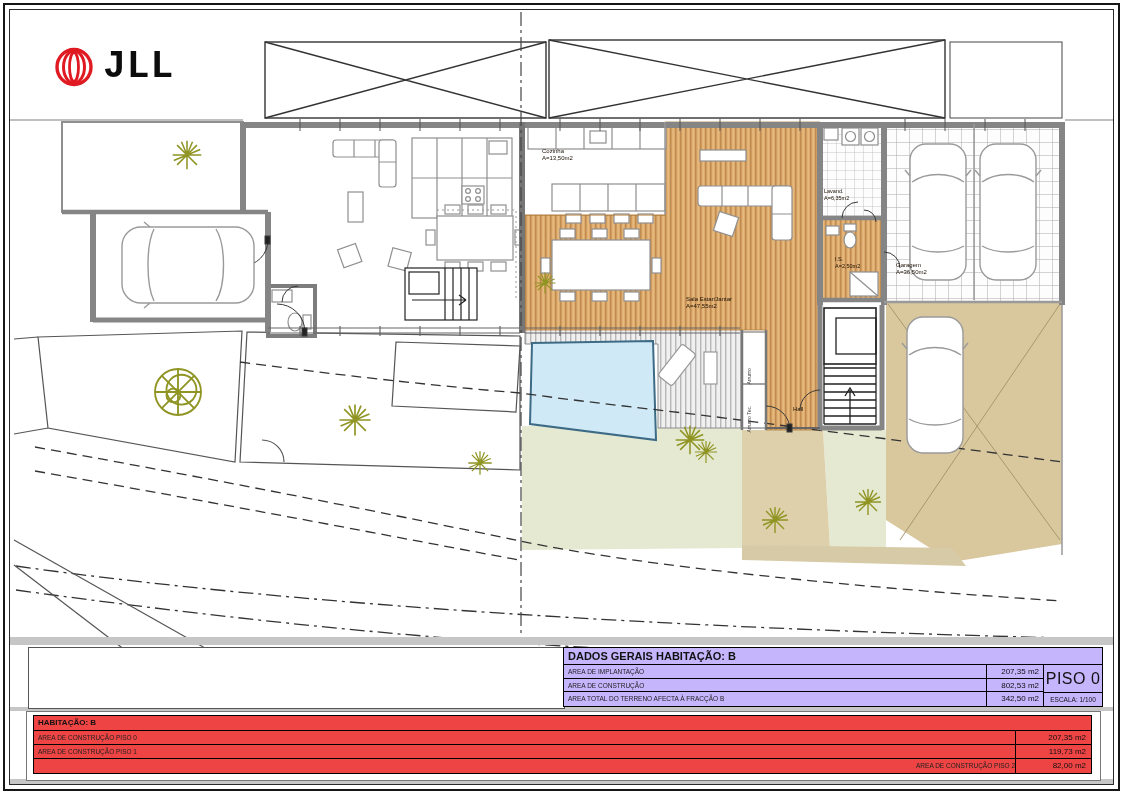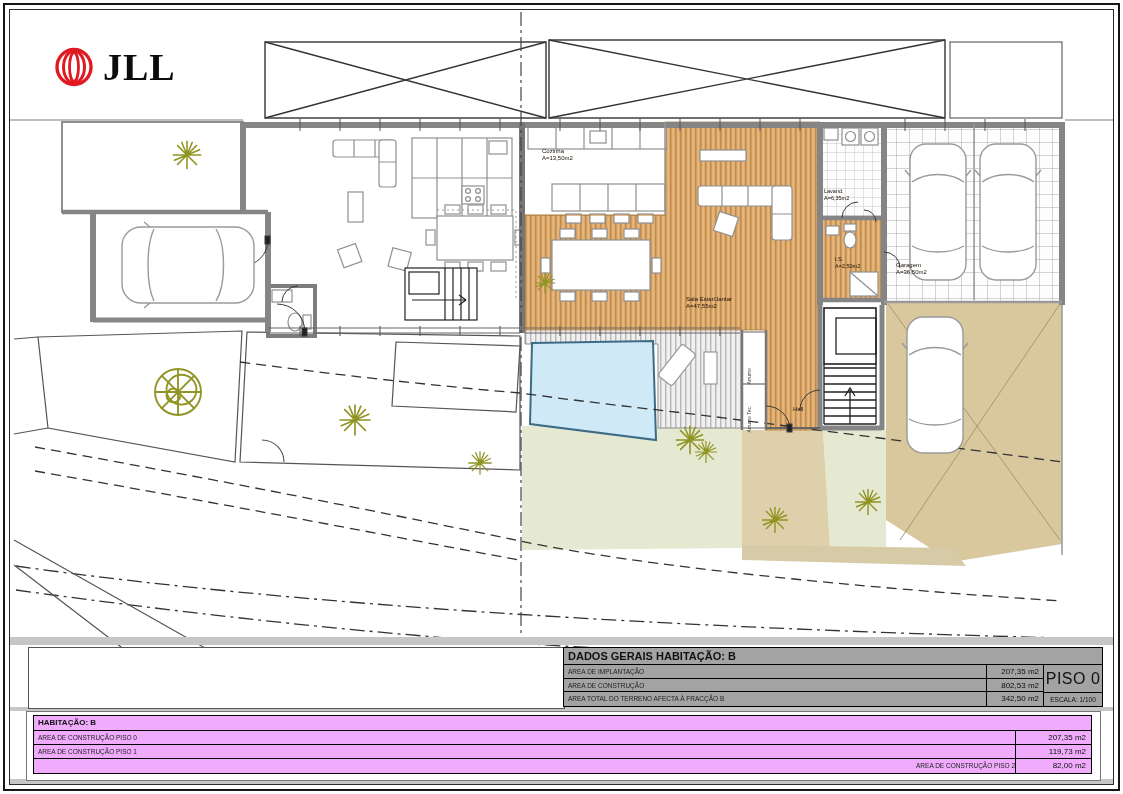--- a/index.html
+++ b/index.html
@@ -3,47 +3,47 @@
 <meta charset="utf-8">
 <style>
   html,body{margin:0;padding:0;background:#9a9a9a;}
   .page{position:relative;width:1123px;height:794px;background:#fff;overflow:hidden;
         font-family:"Liberation Sans",sans-serif;color:#111;}
   .frame-outer{position:absolute;left:3px;top:3px;right:3px;bottom:3px;border:2px solid #161616;}
   .frame-inner{position:absolute;left:9px;top:9px;right:9px;bottom:9px;border:1px solid #2a2a2a;}
   .plan-svg{position:absolute;left:0;top:0;}
   
   .logo{position:absolute;left:52px;top:44px;display:flex;align-items:center;gap:7px;}
-  .logo-text{font-family:Liberation Serif, serif;font-weight:bold;font-size:38px;
+  .logo-text{font-family:Liberation Mono, monospace;font-weight:bold;font-size:38px;
              letter-spacing:1px;color:#0c0c0c;line-height:1;}
   
   .room-label{position:absolute;font-size:6px;line-height:6.5px;color:#1d1206;white-space:nowrap;}
   .room-label span{display:block;}
   .room-label.vertical{transform:rotate(-90deg);transform-origin:left bottom;font-size:5px;color:#444;}
   
   .band{position:absolute;left:10px;width:1103px;background:#c6c6c6;}
   
   .empty-box{position:absolute;left:28px;top:647px;width:535px;height:60px;
              background:#fff;border:1px solid #555;}
-  .t1{position:absolute;left:563px;top:647px;width:540px;height:60px;background:#a3a3a3;
+  .t1{position:absolute;left:563px;top:647px;width:540px;height:60px;background:#c4b5fd;
       border:1.5px solid #000;display:grid;grid-template-columns:1fr 57px 59px;
       grid-template-rows:17px 1fr 1fr 1fr;box-sizing:border-box;}
   .t1 .hd{grid-area:1/1/2/4;border-bottom:1px solid #000;font-weight:bold;font-size:11px;
           padding:2px 0 0 4px;}
   .t1 .lab{font-size:6.5px;padding:3px 0 0 4px;border-bottom:1px solid #000;color:#222;}
   .t1 .val{font-size:8px;text-align:right;padding:2px 4px 0 0;border-left:1px solid #000;
            border-bottom:1px solid #000;}
   .t1 .lab.last,.t1 .val.last{border-bottom:none;}
   .t1 .piso{grid-area:2/3/4/4;border-left:1px solid #000;display:flex;align-items:center;
             justify-content:center;font-size:16px;font-weight:normal;letter-spacing:.5px;}
   .t1 .escala{grid-area:4/3/5/4;border-left:1px solid #000;border-top:1px solid #000;
               display:flex;align-items:center;justify-content:center;font-size:6.5px;}
   .t2-wrap{position:absolute;left:26px;top:711px;width:1073px;height:68px;
            background:#fff;border:1px solid #777;}
-  .t2{position:absolute;left:33px;top:715px;width:1059px;height:59px;background:#f0abfc;
+  .t2{position:absolute;left:33px;top:715px;width:1059px;height:59px;background:#ef4444;
       border:1.5px solid #000;display:grid;grid-template-columns:1fr 76px;
       grid-template-rows:15px 1fr 1fr 1fr;box-sizing:border-box;}
   .t2 .hd{grid-area:1/1/2/3;border-bottom:1px solid #000;font-weight:bold;font-size:8px;
           padding:2px 0 0 4px;}
   .t2 .lab{font-size:6.5px;padding:3px 0 0 4px;border-bottom:1px solid #000;color:#222;}
   .t2 .val{font-size:8px;text-align:right;padding:2px 5px 0 0;border-left:1px solid #000;
            border-bottom:1px solid #000;}
   .t2 .lab.last,.t2 .val.last{border-bottom:none;text-align:right;}
 </style>
 </head>

